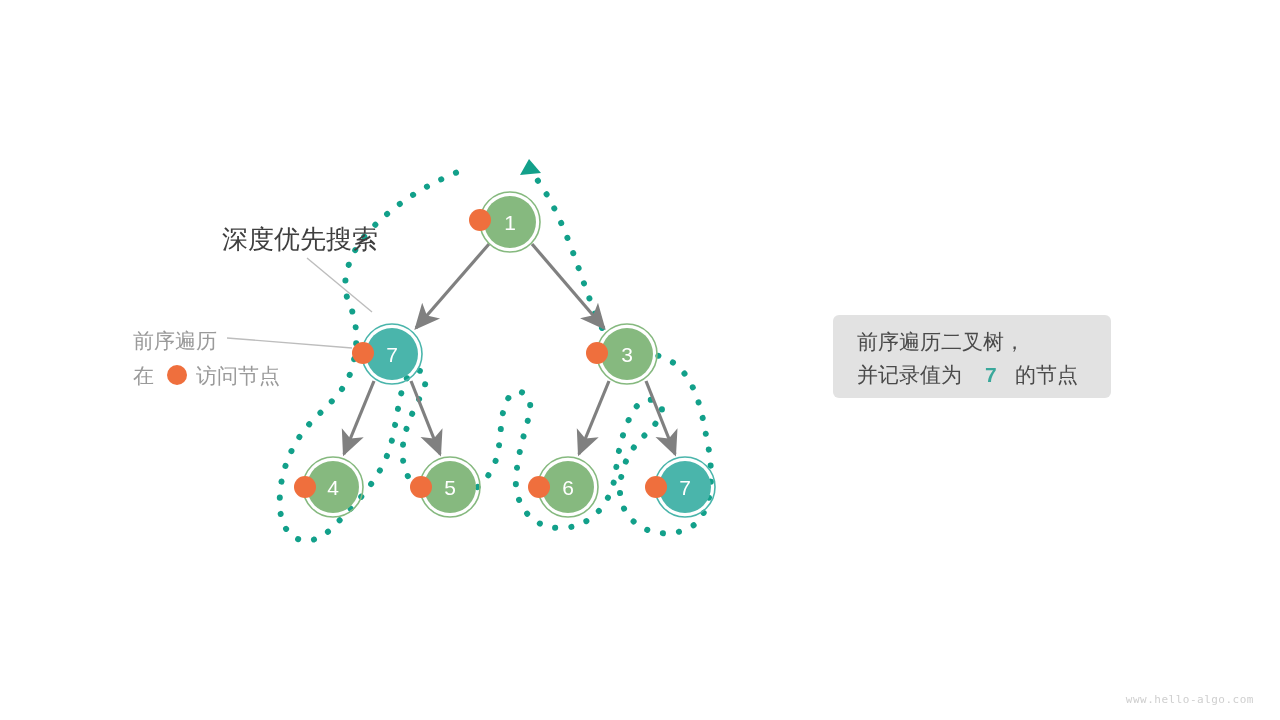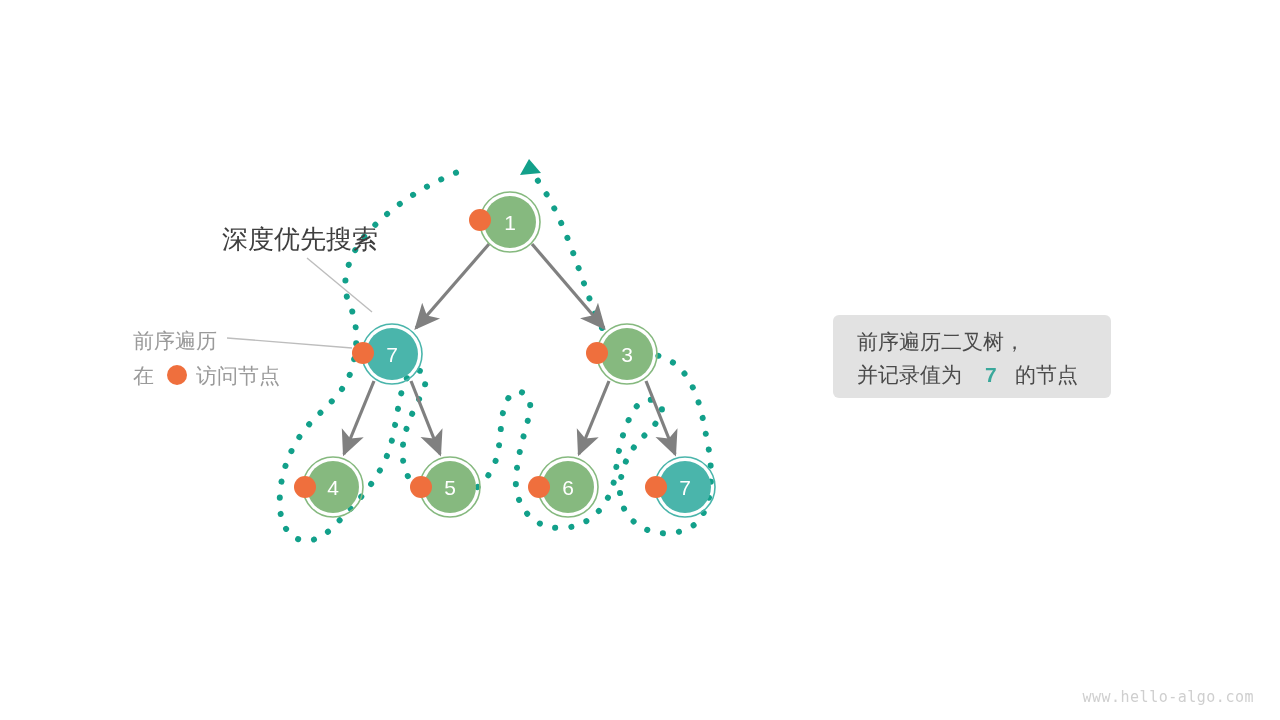--- a/index.html
+++ b/index.html
@@ -53,21 +53,21 @@
     font-family: "Liberation Sans", "DejaVu Sans", sans-serif;
     font-size: 21px;
     font-weight: bold;
     fill: #3aa89b;
   }
   .watermark {
     position: absolute;
     right: 26px;
     bottom: 14px;
     font-family: "DejaVu Sans Mono", "Liberation Mono", monospace;
-    font-size: 15px;
+    font-size: 11px;
     color: #cfcfcf;
     letter-spacing: 0.5px;
   }
 </style>
 </head>
 <body>
 
 <div id="stage">
 
   <svg class="figure" viewBox="0 0 1280 720">

